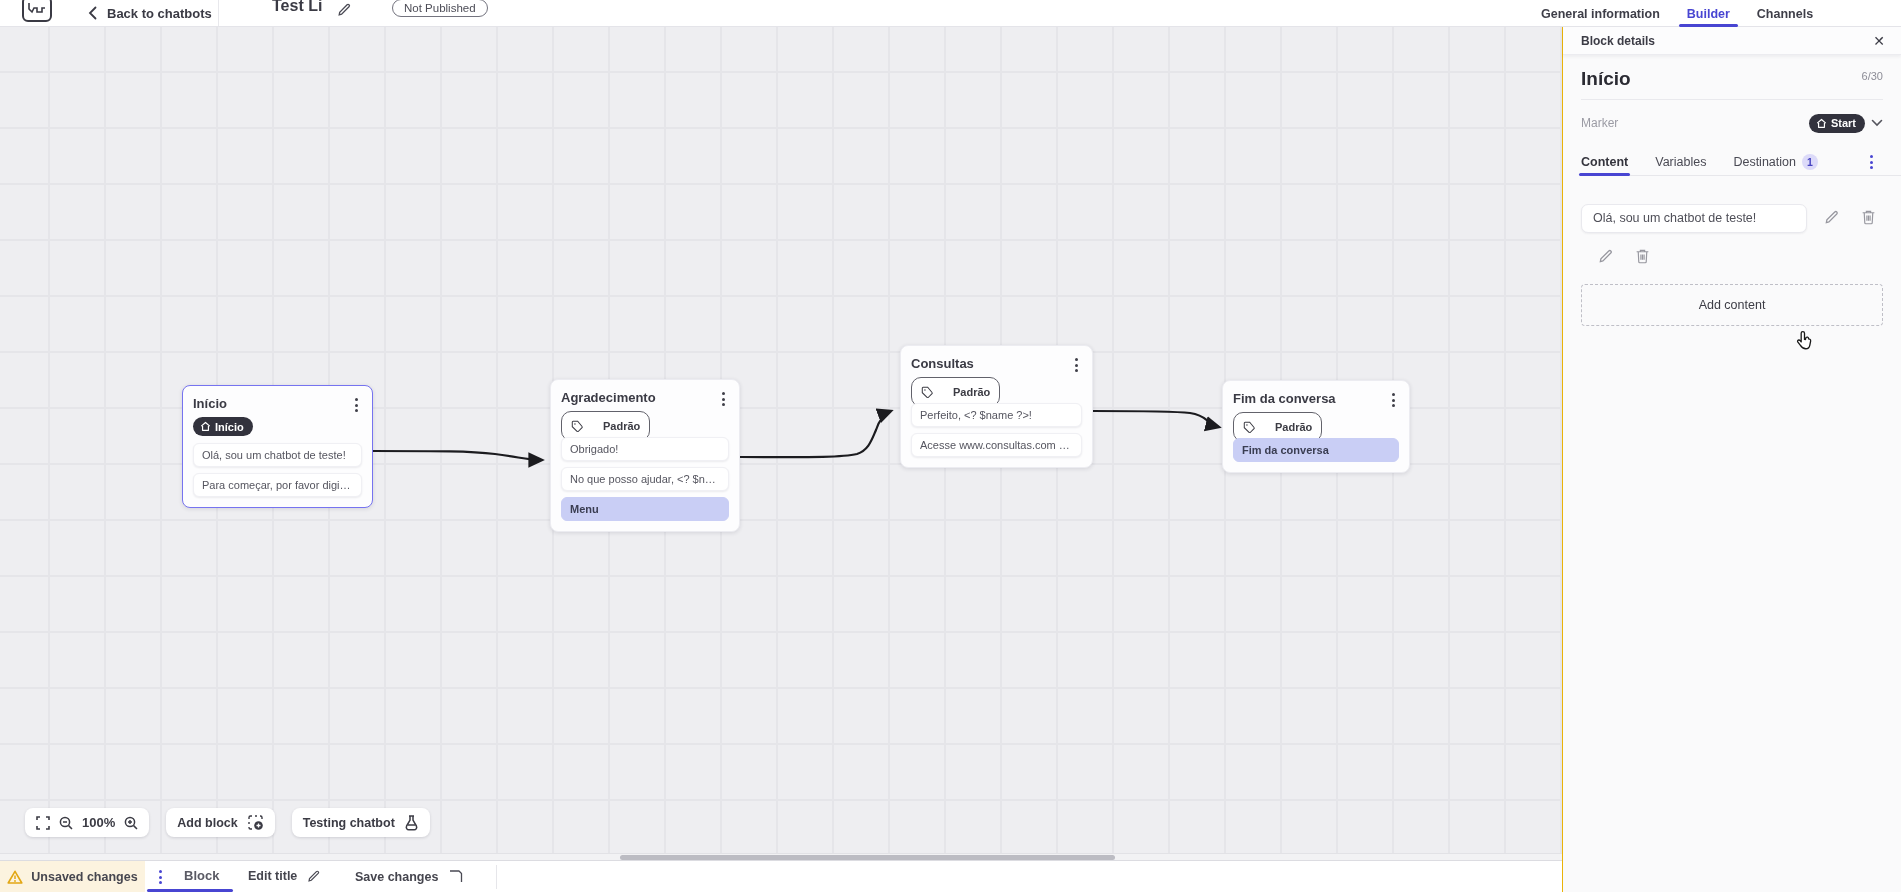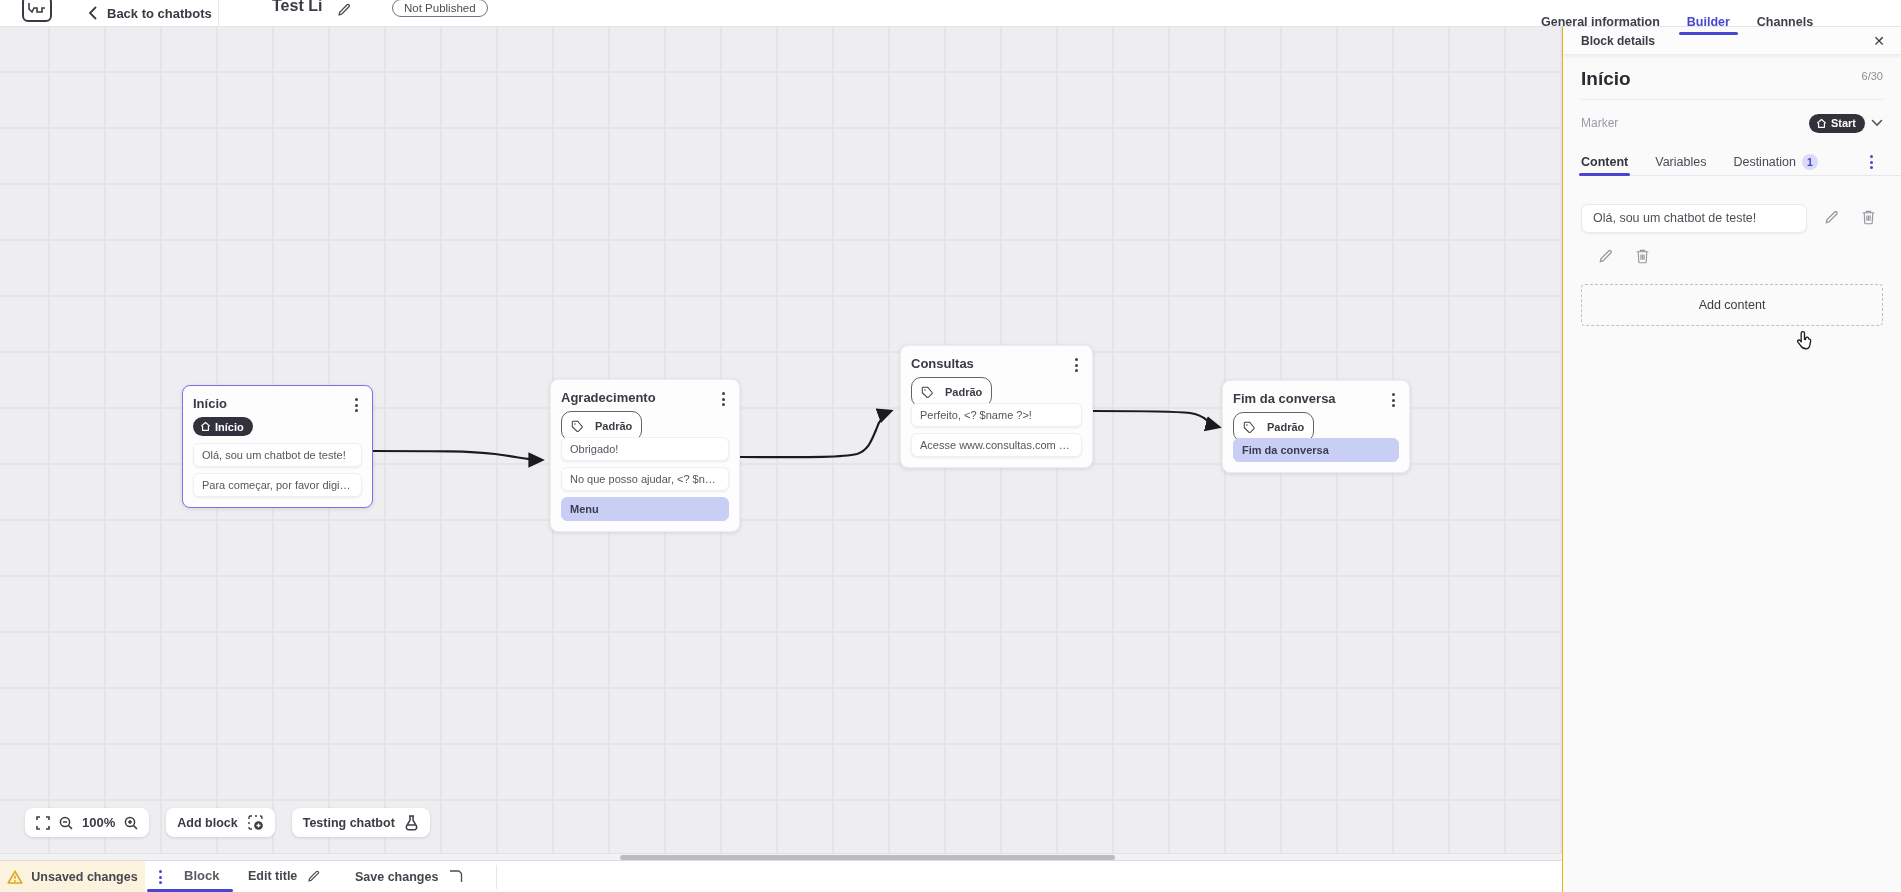--- a/index.html
+++ b/index.html
@@ -9,21 +9,21 @@
 
   
   .topbar { position:absolute; left:0; top:0; width:1901px; height:27px; background:#fff; border-bottom:1px solid #e4e4e9; z-index:40; }
   .logo-box { position:absolute; left:22px; top:-4px; width:30px; height:26px; border:2px solid #3a3a44; border-radius:6px; display:flex; align-items:center; justify-content:center; }
   .back-btn { position:absolute; left:88px; top:0; height:26px; display:flex; align-items:center; gap:10px; cursor:pointer; }
   .back-btn .lbl { font-size:13px; font-weight:700; color:#3a3a44; }
   .tb-divider { position:absolute; left:218px; top:0; width:1px; height:26px; background:#e8e8ec; }
   .bot-title { position:absolute; left:272px; top:-3px; font-size:16px; font-weight:700; color:#3a3a44; }
   .edit-pencil { position:absolute; left:337px; top:2px; }
   .status-pill { position:absolute; left:392px; top:-1px; height:18px; border:1px solid #73737e; border-radius:999px; padding:0 11px; font-size:11.5px; color:#4d4d57; display:flex; align-items:center; background:#fff; }
-  .top-tabs { position:absolute; left:1541px; top:8px; height:27px; display:flex; align-items:center; gap:27px; }
+  .top-tabs { position:absolute; left:1541px; top:0; height:27px; display:flex; align-items:center; gap:27px; }
   .top-tab { position:relative; height:27px; display:flex; align-items:center; font-size:12.5px; font-weight:700; color:#3e3e48; cursor:pointer; }
   .top-tab.active { color:#4845d2; }
   .top-tab.active::after { content:""; position:absolute; left:-8px; right:-8px; bottom:0; height:3px; background:#4845d2; border-radius:2px; }
 
   
   .canvas { position:absolute; left:0; top:27px; width:1562px; height:833px;
     background-color:#eeeef1;
     background-image:
       linear-gradient(to right,#e5e5e9 2px, transparent 2px),
       linear-gradient(to bottom,#e5e5e9 2px, transparent 2px);
@@ -32,21 +32,21 @@
 
   .flow-block { position:absolute; background:#fdfdfe; border-radius:8px; border:1px solid #ececf1; box-shadow:0 1px 4px rgba(25,25,50,.12); padding:10px; }
   .flow-block.selected { border:1.6px solid #7673f0; }
   .fb-head { display:flex; align-items:flex-start; justify-content:space-between; height:15px; }
   .fb-title { font-size:13px; font-weight:700; color:#3a3a44; line-height:15px; }
   .kebab { display:inline-flex; flex-direction:column; gap:2.5px; padding:2px 4px; cursor:pointer; }
   .kebab i { width:3px; height:3px; border-radius:50%; background:#3f3f48; }
   .kebab.indigo i { background:#4845d2; }
   .fb-badges { margin-top:6px; height:19px; display:flex; }
   .badge-start { display:inline-flex; align-items:center; gap:4px; background:#32323d; color:#fff; border-radius:10px; height:19px; padding:0 9px 0 7px; font-size:11px; font-weight:700; }
-  .badge-tag { display:inline-flex; align-items:center; gap:12px; background:#fff; border:1px solid #62626b; border-radius:10px; height:30px; padding:0 9px; font-size:11px; font-weight:700; color:#3c3c44; }
+  .badge-tag { display:inline-flex; align-items:center; gap:20px; background:#fff; border:1px solid #62626b; border-radius:10px; height:30px; padding:0 9px; font-size:11px; font-weight:700; color:#3c3c44; }
   .fb-cards { margin-top:7px; display:flex; flex-direction:column; gap:6px; }
   .fb-card { height:24px; background:#fff; border:1px solid #f0f0f4; border-radius:6px; box-shadow:0 1px 2px rgba(25,25,50,.08); font-size:11px; color:#55555f; padding:5px 8px; white-space:nowrap; overflow:hidden; text-overflow:ellipsis; cursor:pointer; }
   .fb-card.action { background:#c9cef5; border-color:#c9cef5; color:#3a3d52; font-weight:700; box-shadow:none; }
 
   
   .cv-controls { position:absolute; left:25px; top:781px; display:flex; gap:17px; }
   .cv-btn { height:29px; background:#fff; border-radius:8px; box-shadow:0 1px 3px rgba(20,20,40,.14); display:flex; align-items:center; gap:9px; padding:0 11px; font-size:12.5px; font-weight:700; color:#3b3b44; cursor:pointer; }
   .zoom-level { font-size:13px; font-weight:700; color:#3b3b44; }
 
   

